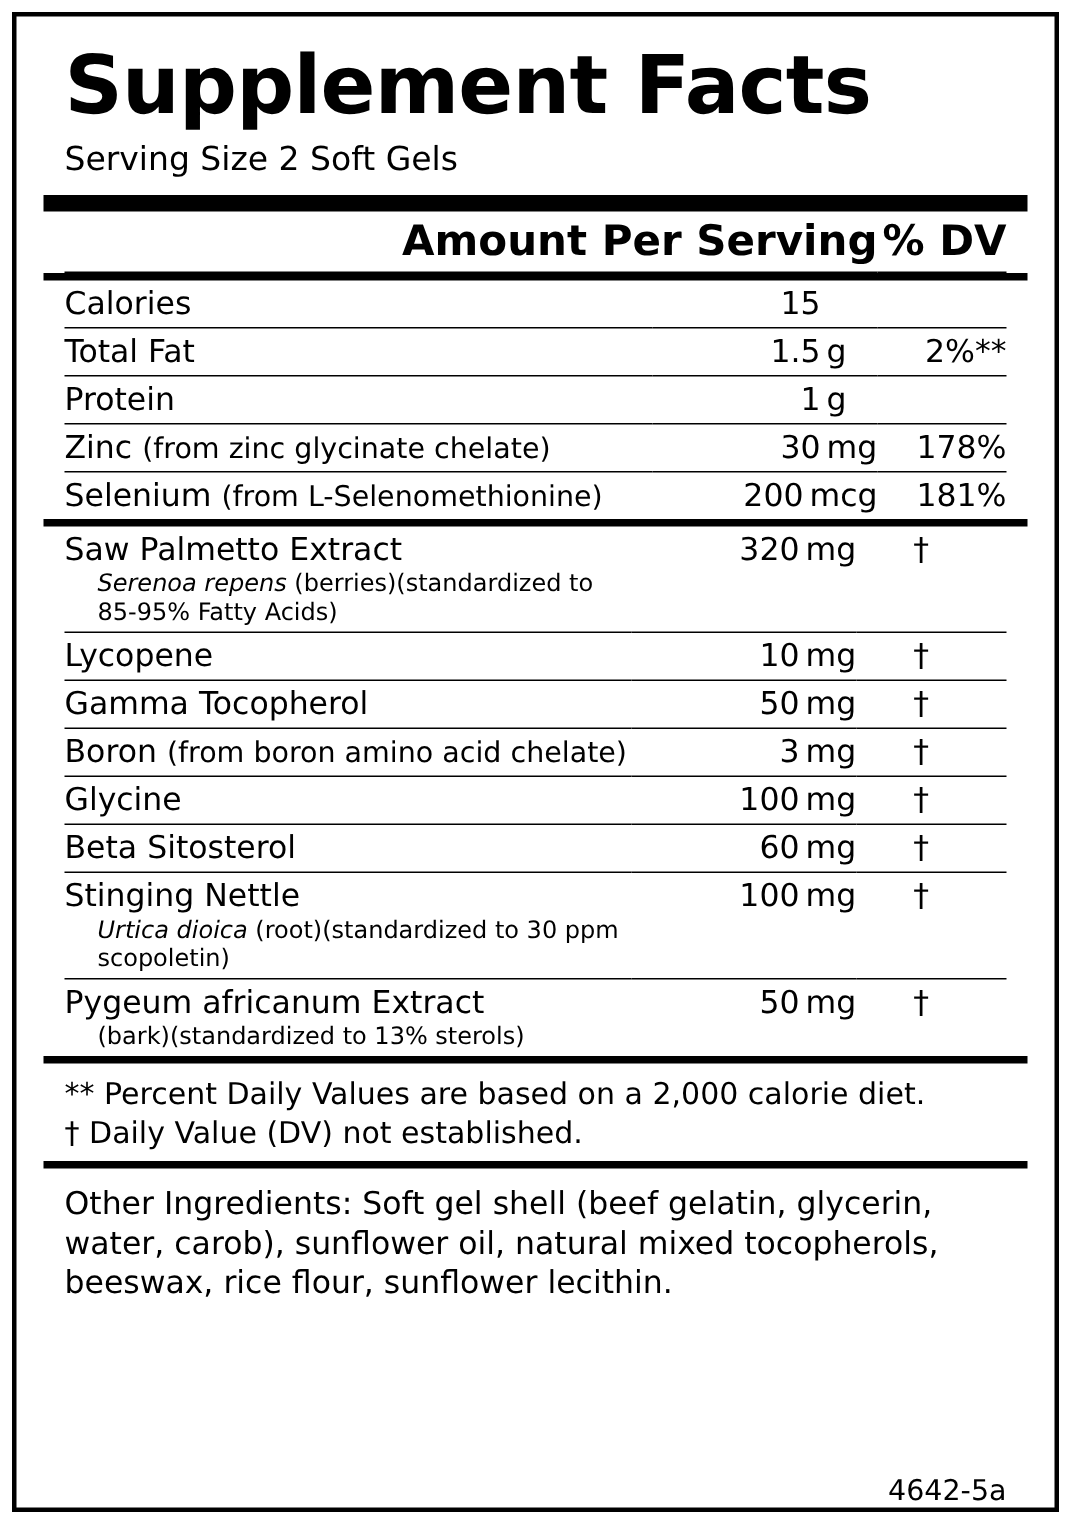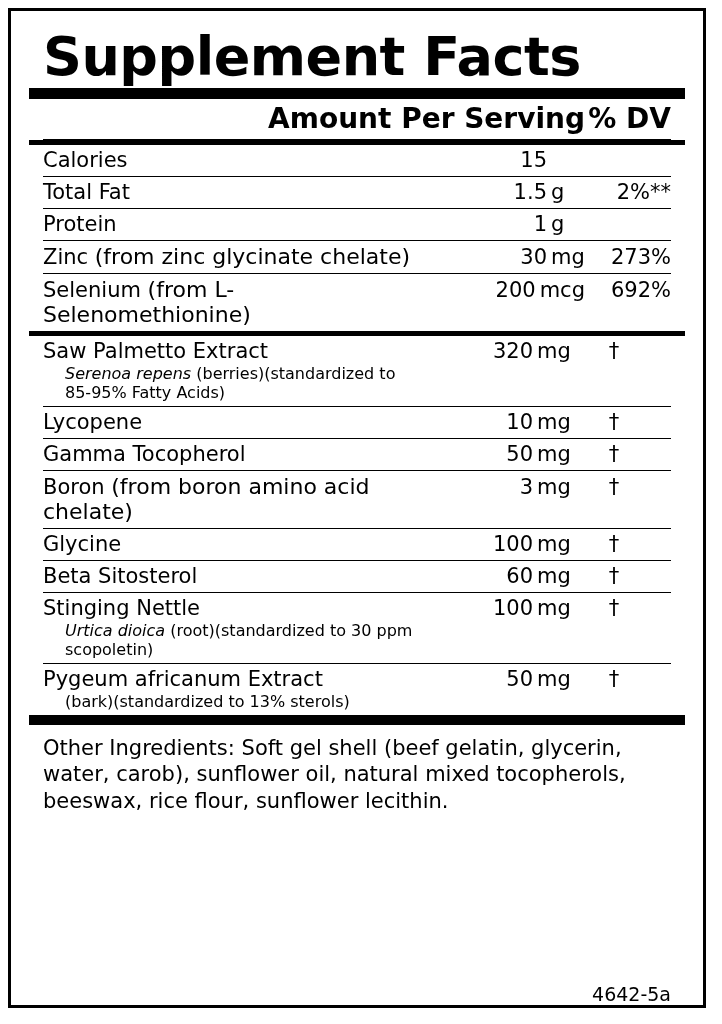--- a/index.html
+++ b/index.html
@@ -98,21 +98,21 @@
     font-size: 28px;
     border-bottom: none;
     padding-bottom: 6px;
     padding-top: 6px;
   }
   .hdr-row td.name { }
   .hdr-row td.amount { text-align: right; }
   .hdr-row td.dv { text-align: right; }
 
   .sub {
-    font-size: 22px;
+    font-size: 19px;
   }
   .sub-italic {
     font-style: italic;
   }
   .sub-line {
     display: block;
     padding-left: 22px;
     font-size: 16px;
     padding-top: 1px;
   }
@@ -140,20 +140,21 @@
 
   .spacer { flex: 1 1 auto; }
 </style>
 </head>
 <body>
 
 <div class="panel">
   <div class="inner">
 
     <div class="title">Supplement Facts</div>
+    <div class="serving">Serving Size 2 Soft Gels</div>
 
     <div class="rule-thick"></div>
 
     <table class="facts">
       <tbody>
           <tr class="hdr-row">
         <td class="name"></td>
         <td class="amount">Amount Per Serving</td>
         <td class="dv">% DV</td>
       </tr>
@@ -175,26 +176,26 @@
         <td class="dv">2%**</td>
       </tr>
       <tr>
         <td class="name">Protein</td>
         <td class="amount"><span>1</span><span class="amt-unit">g</span></td>
         <td class="dv"></td>
       </tr>
       <tr>
         <td class="name"><span>Zinc</span> <span class="sub">(from zinc glycinate chelate)</span></td>
         <td class="amount"><span>30</span><span class="amt-unit">mg</span></td>
-        <td class="dv">273%</td>
+        <td class="dv">178%</td>
       </tr>
       <tr class="no-border">
         <td class="name"><span>Selenium</span> <span class="sub">(from L-Selenomethionine)</span></td>
         <td class="amount"><span>200</span><span class="amt-unit">mcg</span></td>
-        <td class="dv">692%</td>
+        <td class="dv">181%</td>
       </tr>
     </tbody>
       </table>
 
     <div class="rule-med"></div>
 
     <table class="facts">
       <tbody>
           <tr>
         <td class="name">
@@ -243,20 +244,24 @@
           <span class="sub-line"><span>(bark)(standardized to 13% sterols)</span></span>
         </td>
         <td class="amount"><span>50</span><span class="amt-unit">mg</span></td>
         <td class="dv dagger">†</td>
       </tr>
     </tbody>
       </table>
 
     <div class="rule-med"></div>
 
+    <div class="footnotes">
+      <div>** Percent Daily Values are based on a 2,000 calorie diet.</div>
+      <div>† Daily Value (DV) not established.</div>
+    </div>
 
     <div class="rule-med"></div>
 
     <div class="other">Other Ingredients:  Soft gel shell (beef gelatin, glycerin, water, carob), sunflower oil, natural mixed tocopherols, beeswax, rice flour, sunflower lecithin.</div>
 
     <div class="spacer"></div>
     <div class="code">4642-5a</div>
   </div>
 </div>
 

